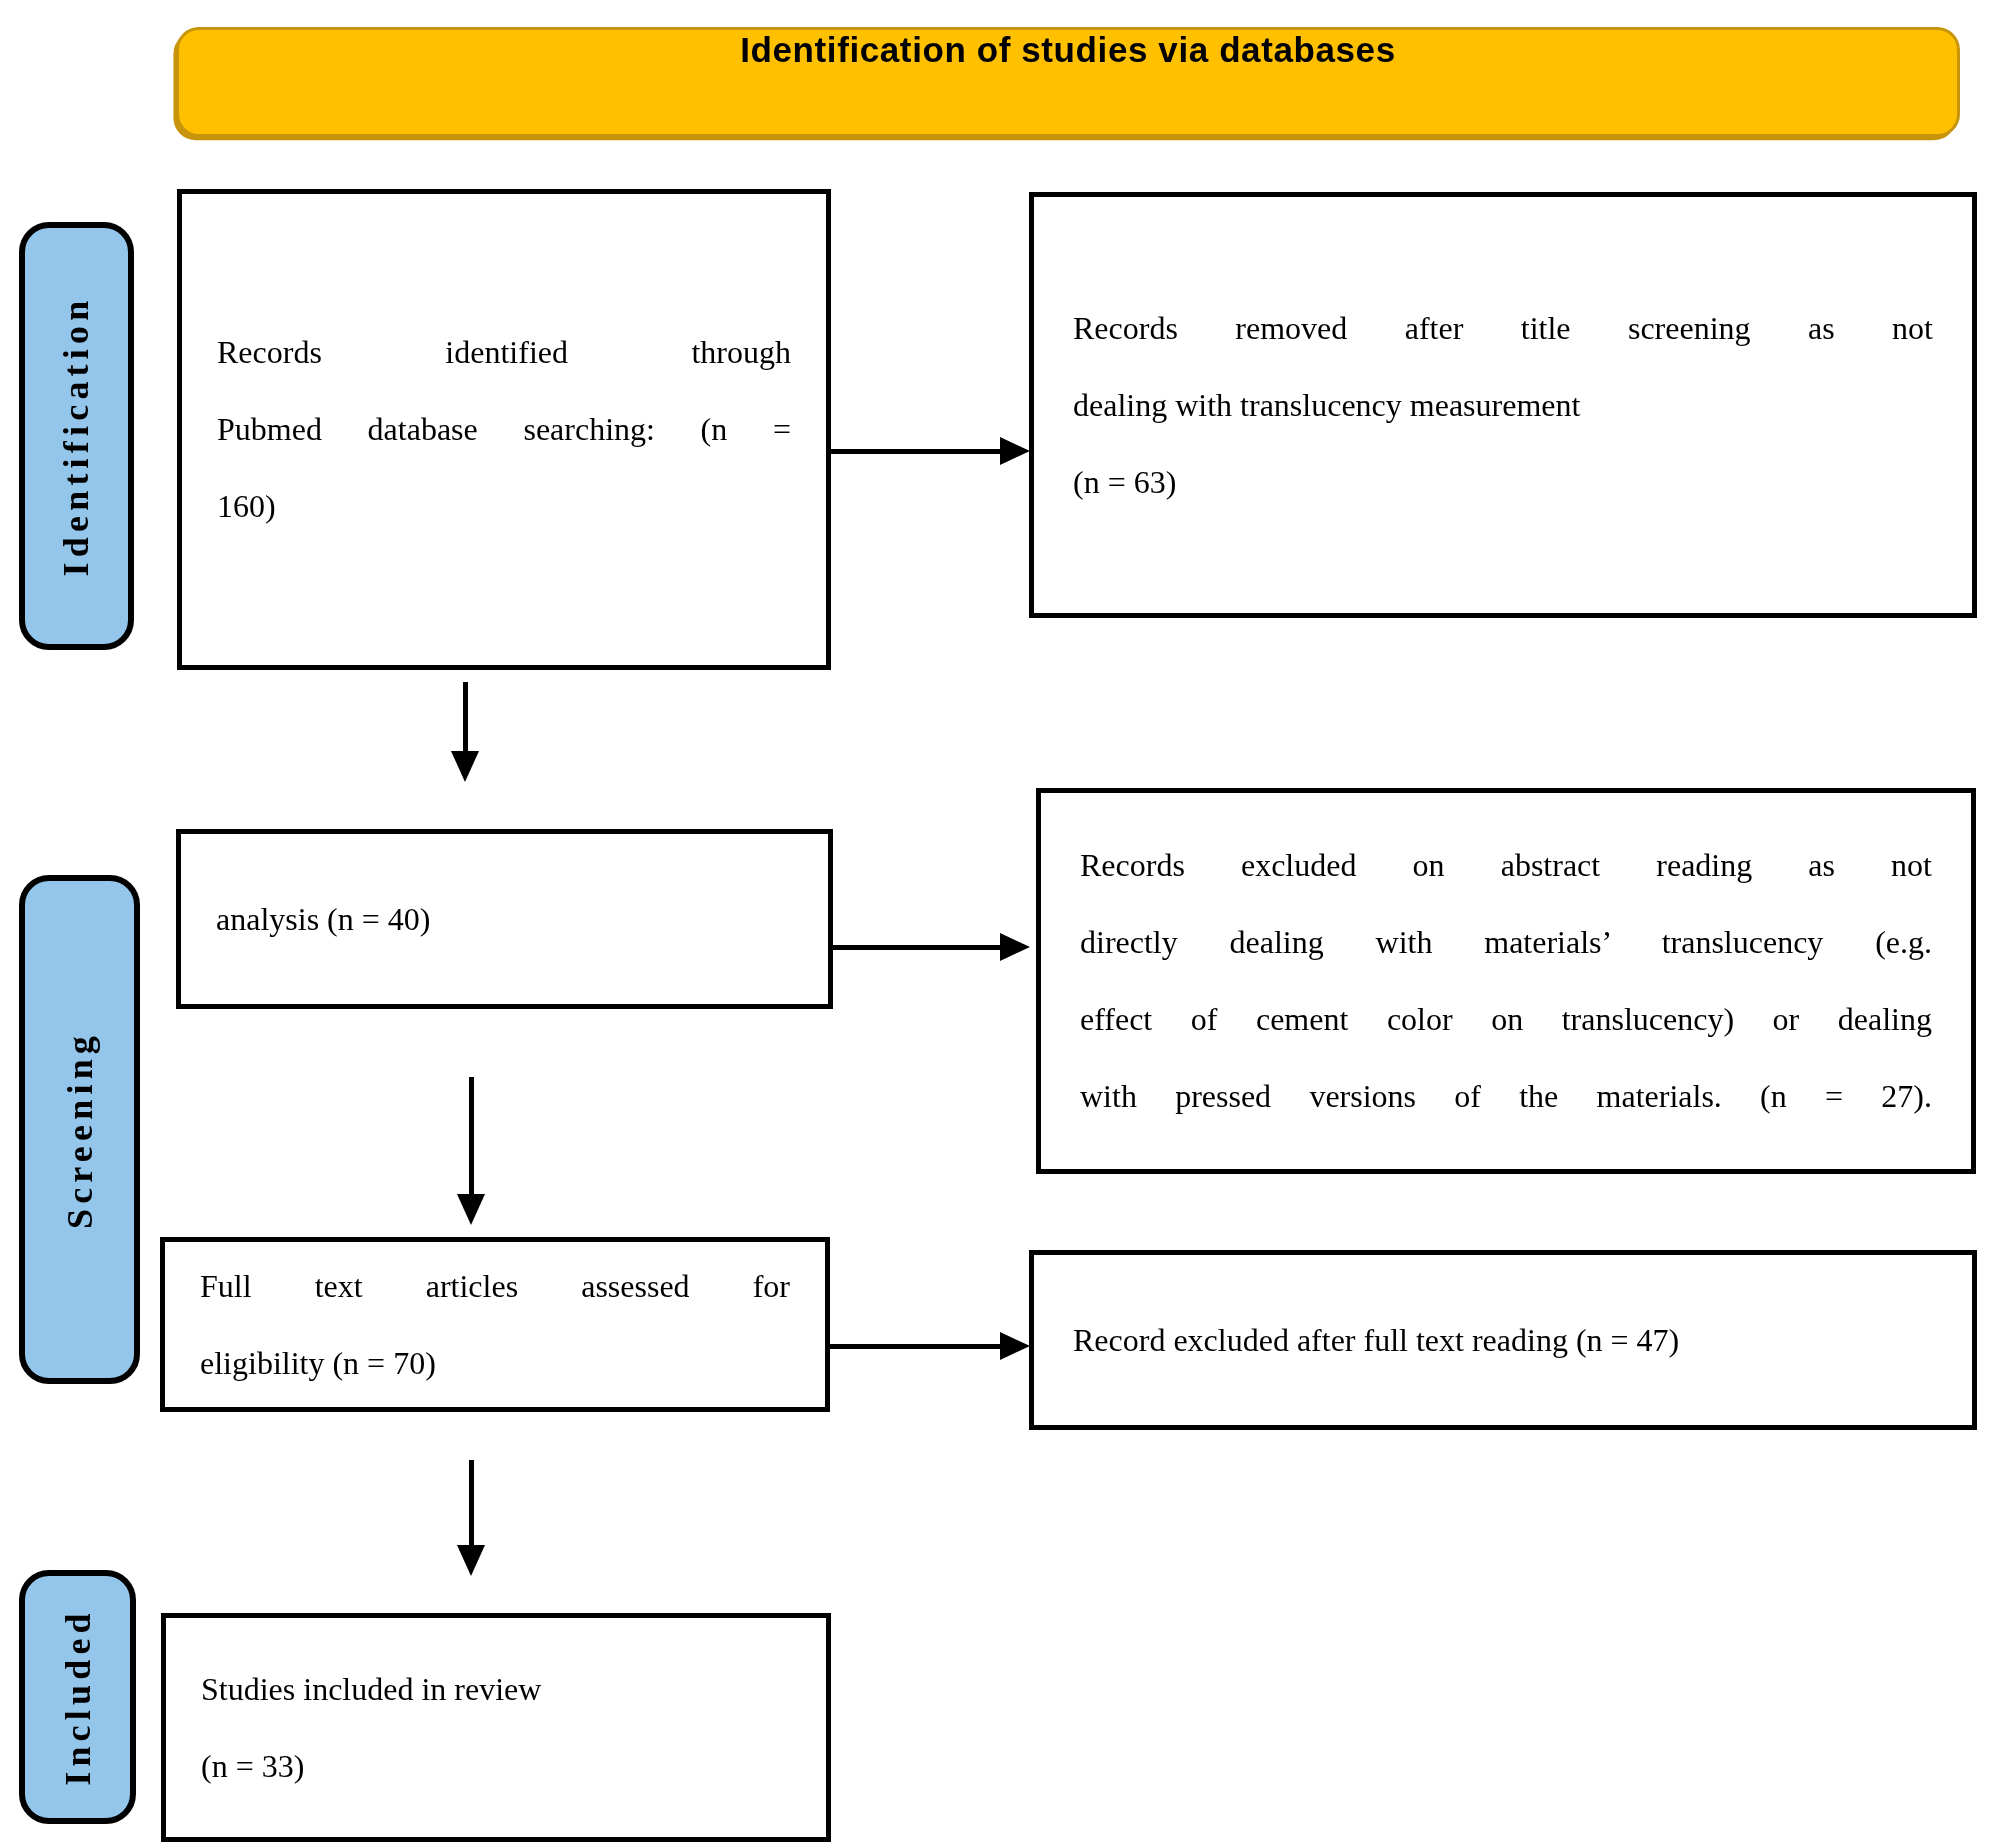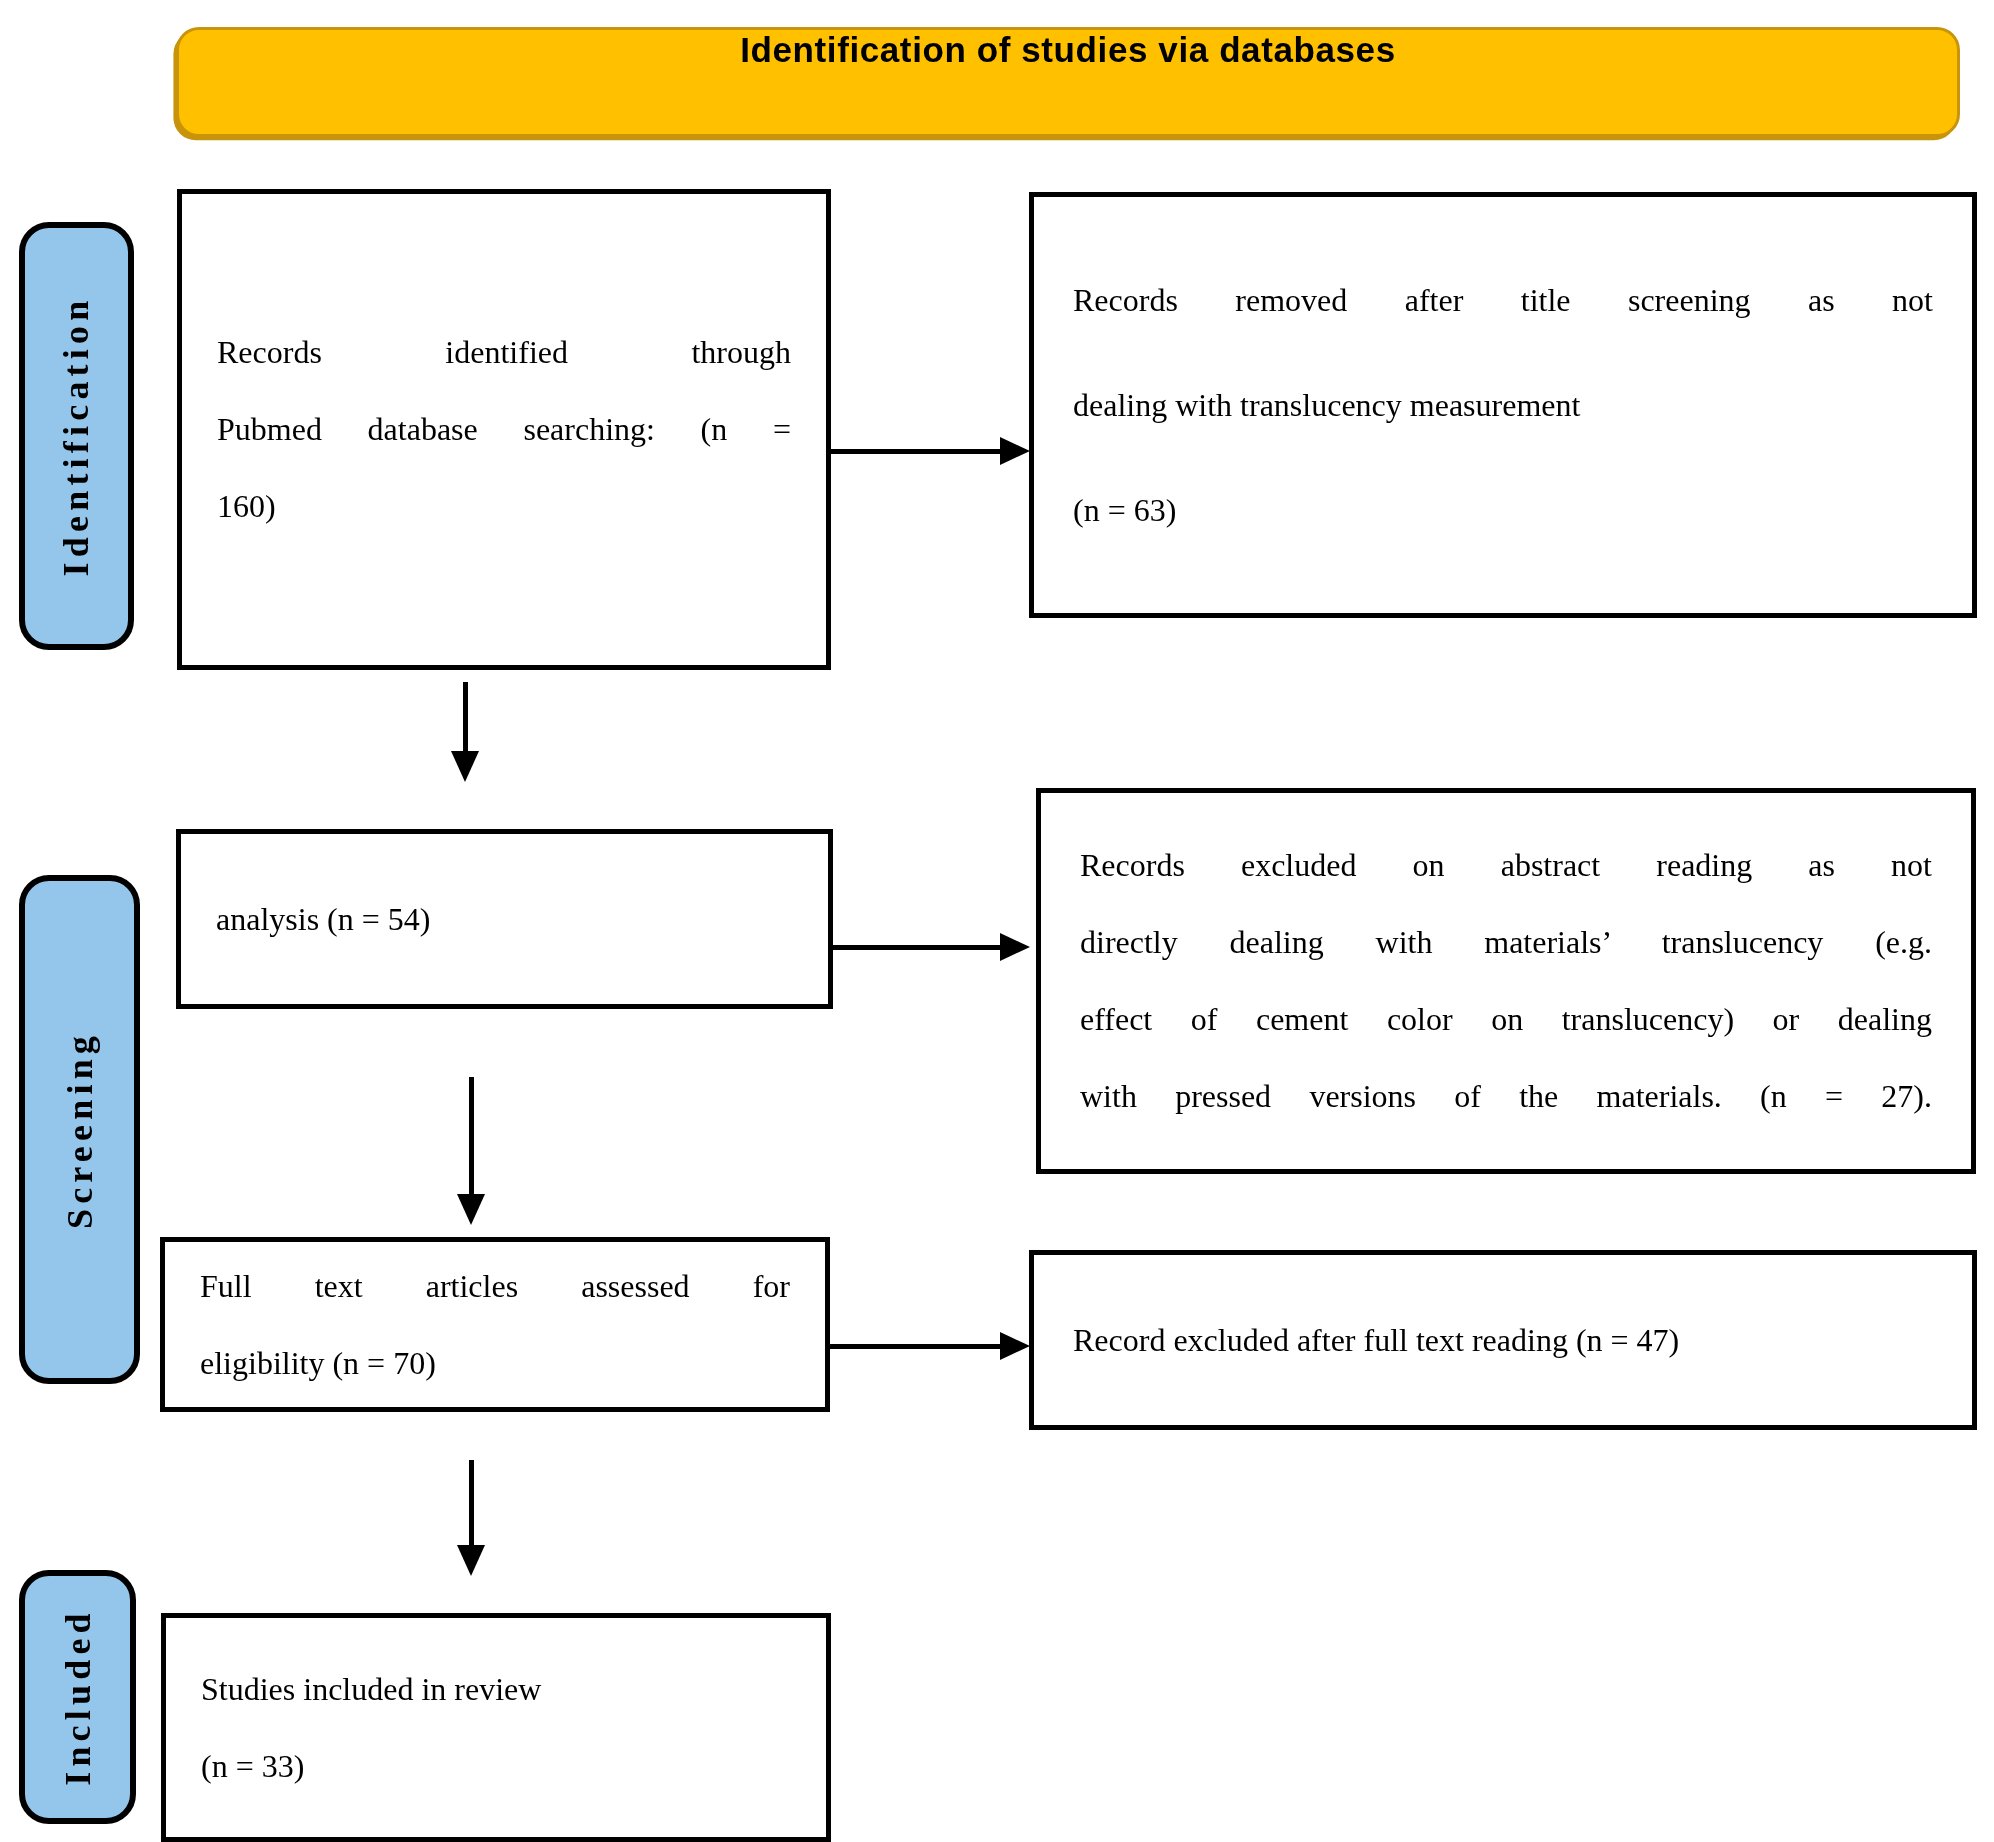--- a/index.html
+++ b/index.html
@@ -41,21 +41,21 @@
   .fbox {
     position:absolute; background:#fff; border:5.2px solid #000;
     display:flex; flex-direction:column; justify-content:center;
     padding:0 35px;
   }
   .line { font-size:32px; line-height:77px; height:77px; white-space:normal; }
   .jline { text-align:justify; text-align-last:justify; }
   .nline { text-align:left; }
 
   #box-identified         { left:177px;  top:189px;  width:654px; height:481px; }
-  #box-removed-title      { left:1029px; top:192px;  width:948px; height:426px; padding:0 39px;gap:28px; }
+  #box-removed-title      { left:1029px; top:192px;  width:948px; height:426px; padding:0 39px; }
   #box-abstract-selected  { left:176px;  top:829px; width:657px; height:180px; }
   #box-abstract-excluded  { left:1036px; top:788px; width:940px; height:386px; padding:0 39px; }
   #box-fulltext           { left:160px;  top:1237px; width:670px; height:175px; }
   #box-fulltext-excluded  { left:1029px; top:1250px; width:948px; height:180px; padding:0 39px; }
   #box-included           { left:161px;  top:1581px; width:670px; height:229px;margin-top:32px; }
 
   
   .hline { position:absolute; height:4.5px; background:#000; }
   .vline { position:absolute; width:4.5px;  background:#000; }
   .head-right {
@@ -103,21 +103,21 @@
   <div class="line jline">Pubmed database searching: (n =</div>
   <div class="line nline">160)</div>
 </div>
 <div class="fbox" id="box-removed-title">
   <div class="line jline">Records removed after title screening as not</div>
   <div class="line nline">dealing with translucency measurement</div>
   <div class="line nline">(n = 63)</div>
 </div>
 
 <div class="fbox" id="box-abstract-selected">
-  <div class="line nline">analysis (n = 54)</div>
+  <div class="line nline">analysis (n = 40)</div>
 </div>
 <div class="fbox" id="box-abstract-excluded">
   <div class="line jline">Records excluded on abstract reading as not</div>
   <div class="line jline">directly dealing with materials’ translucency (e.g.</div>
   <div class="line jline">effect of cement color on translucency) or dealing</div>
   <div class="line jline">with pressed versions of the materials. (n = 27).</div>
 </div>
 
 <div class="fbox" id="box-fulltext">
   <div class="line jline">Full text articles assessed for</div>

